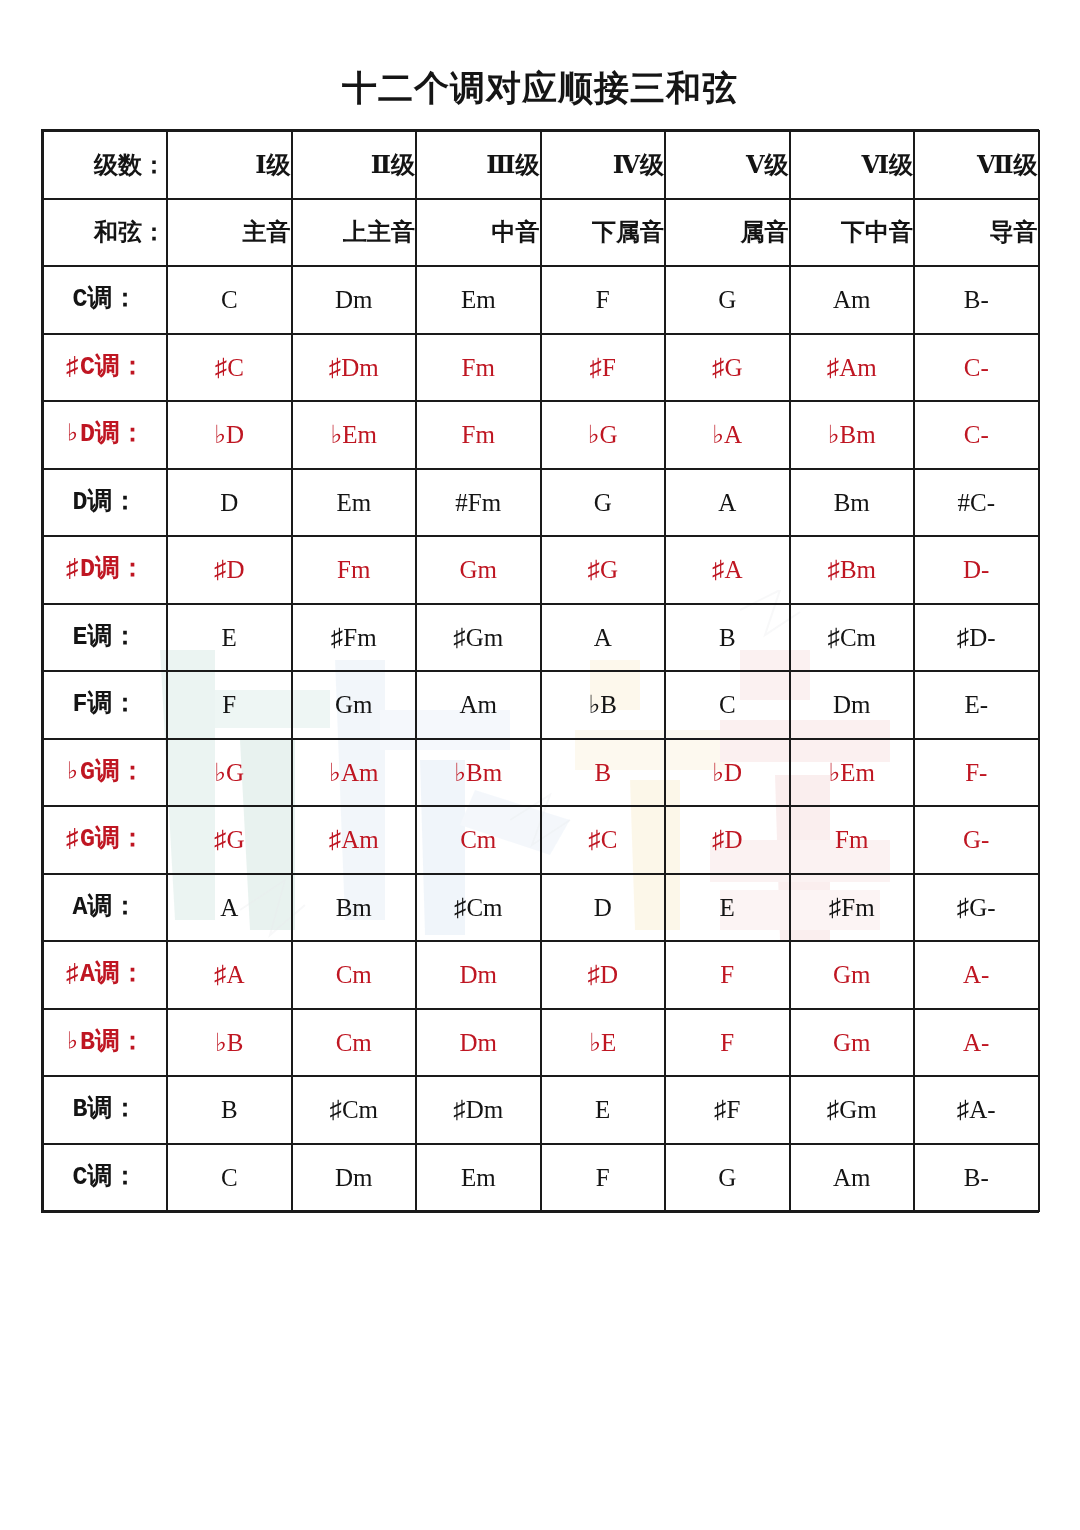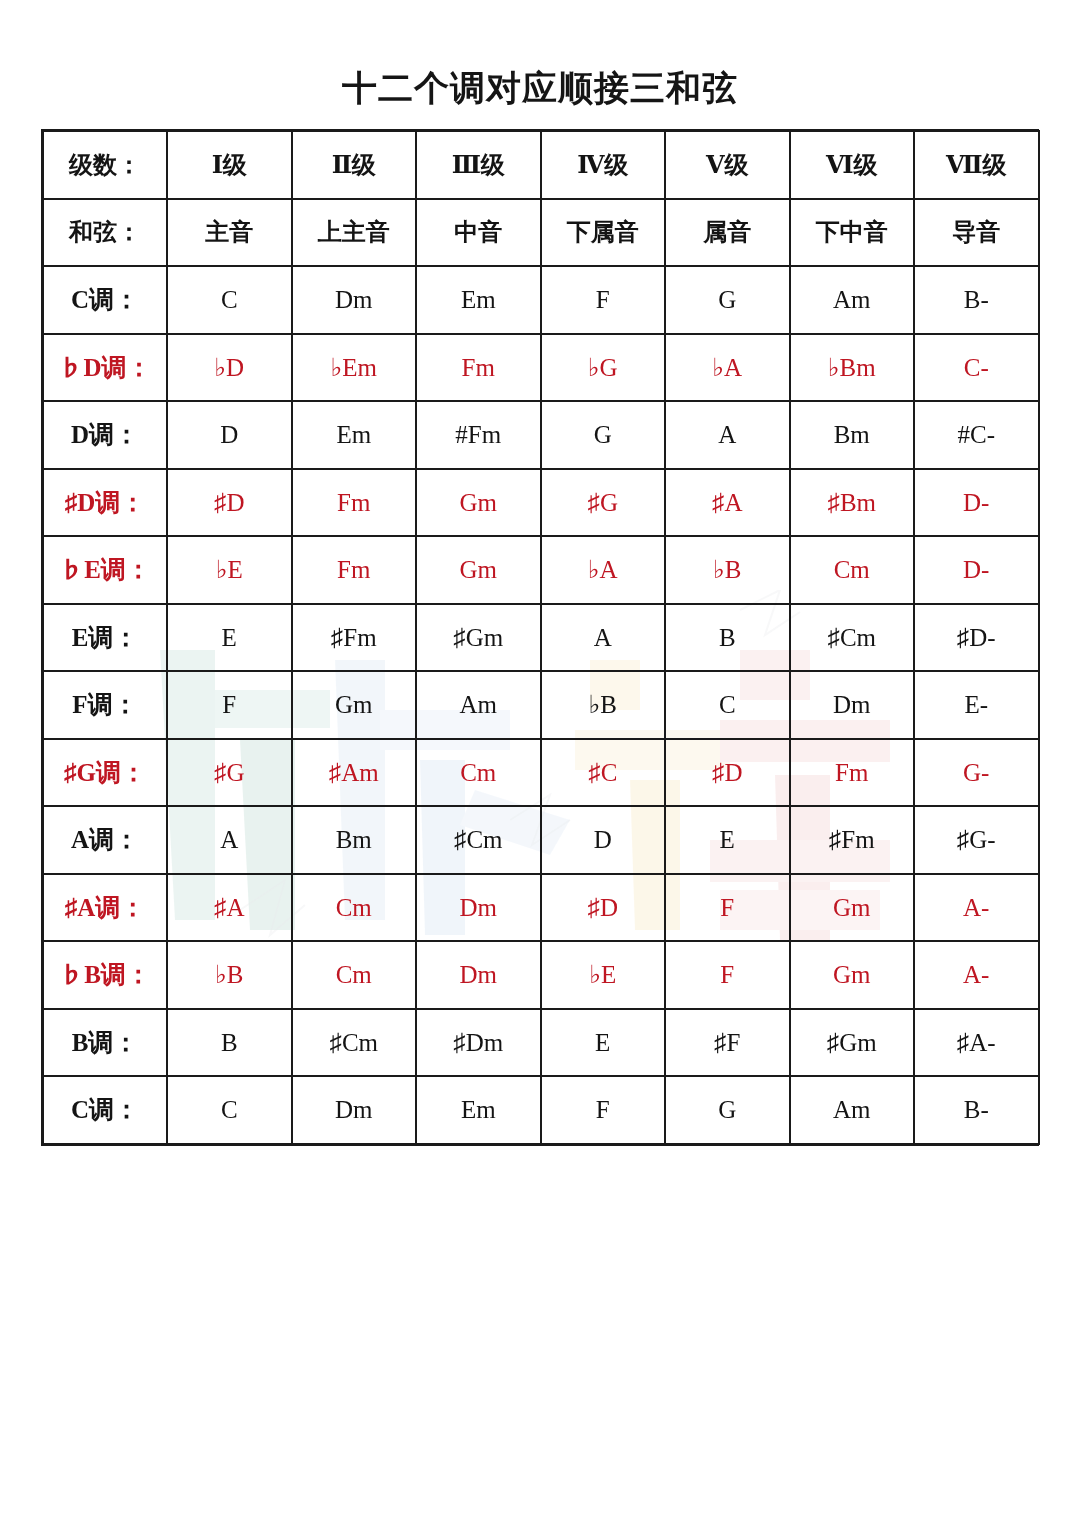--- a/index.html
+++ b/index.html
@@ -72,28 +72,29 @@
     line-height: 1;
     padding: 0;
     background: transparent;
     white-space: nowrap;
   }
   
   tr.hdr td {
     font-size: 24px;
     font-weight: bold;
     font-family: "Liberation Sans", "DejaVu Sans", sans-serif;
+    text-align: right;
   }
   tr.hdr td.deg-cell {
     font-family: "Liberation Serif", "DejaVu Serif", serif;
   }
   td.key-label {
     font-size: 24px;
     font-weight: bold;
-    font-family: Liberation Serif, serif;
+    font-family: Liberation Mono, monospace;
   }
   tr.red td { color: #bf1622; }
   tr.black td { color: #141414; }
   
   table.chord-table { outline: 0; }
   .table-wrap::after {
     content: "";
     position: absolute;
     left: -1px; top: -1px;
     width: 996px; height: 100%;
@@ -174,20 +175,30 @@
           <td class="key-label">C调：</td>
           <td>C</td>
           <td>Dm</td>
           <td>Em</td>
           <td>F</td>
           <td>G</td>
           <td>Am</td>
           <td>B-</td>
         </tr>
         <tr class="red">
+          <td class="key-label">♯C调：</td>
+          <td>♯C</td>
+          <td>♯Dm</td>
+          <td>Fm</td>
+          <td>♯F</td>
+          <td>♯G</td>
+          <td>♯Am</td>
+          <td>C-</td>
+        </tr>
+        <tr class="red">
           <td class="key-label">♭D调：</td>
           <td>♭D</td>
           <td>♭Em</td>
           <td>Fm</td>
           <td>♭G</td>
           <td>♭A</td>
           <td>♭Bm</td>
           <td>C-</td>
         </tr>
         <tr class="black">
@@ -203,30 +214,20 @@
         <tr class="red">
           <td class="key-label">♯D调：</td>
           <td>♯D</td>
           <td>Fm</td>
           <td>Gm</td>
           <td>♯G</td>
           <td>♯A</td>
           <td>♯Bm</td>
           <td>D-</td>
         </tr>
-        <tr class="red">
-          <td class="key-label">♭E调：</td>
-          <td>♭E</td>
-          <td>Fm</td>
-          <td>Gm</td>
-          <td>♭A</td>
-          <td>♭B</td>
-          <td>Cm</td>
-          <td>D-</td>
-        </tr>
         <tr class="black">
           <td class="key-label">E调：</td>
           <td>E</td>
           <td>♯Fm</td>
           <td>♯Gm</td>
           <td>A</td>
           <td>B</td>
           <td>♯Cm</td>
           <td>♯D-</td>
         </tr>
@@ -234,20 +235,30 @@
           <td class="key-label">F调：</td>
           <td>F</td>
           <td>Gm</td>
           <td>Am</td>
           <td>♭B</td>
           <td>C</td>
           <td>Dm</td>
           <td>E-</td>
         </tr>
         <tr class="red">
+          <td class="key-label">♭G调：</td>
+          <td>♭G</td>
+          <td>♭Am</td>
+          <td>♭Bm</td>
+          <td>B</td>
+          <td>♭D</td>
+          <td>♭Em</td>
+          <td>F-</td>
+        </tr>
+        <tr class="red">
           <td class="key-label">♯G调：</td>
           <td>♯G</td>
           <td>♯Am</td>
           <td>Cm</td>
           <td>♯C</td>
           <td>♯D</td>
           <td>Fm</td>
           <td>G-</td>
         </tr>
         <tr class="black">

